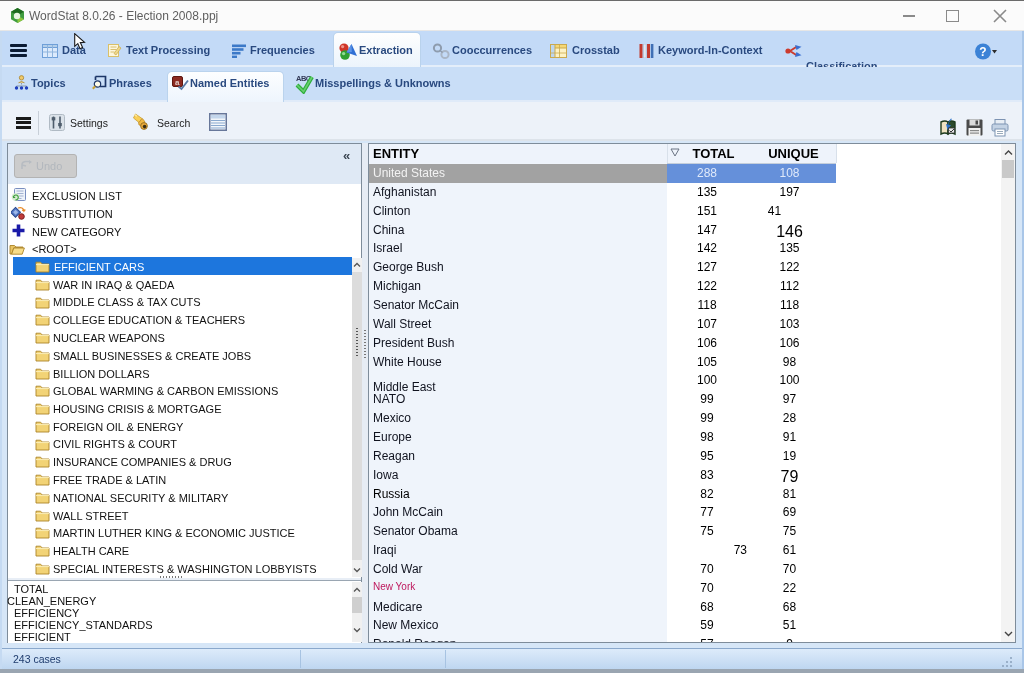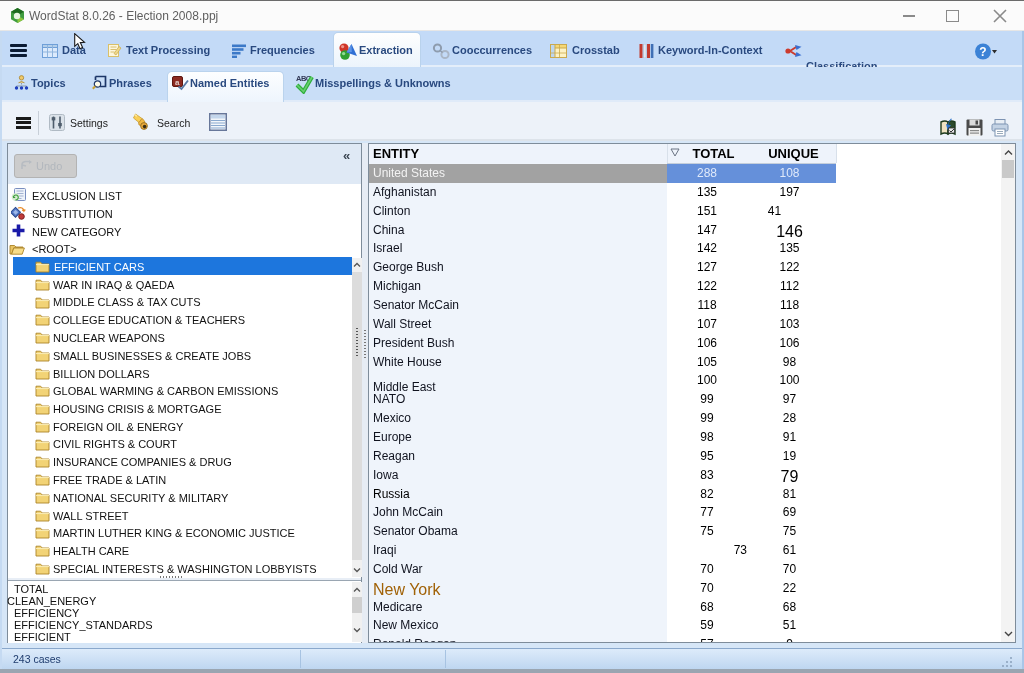--- a/index.html
+++ b/index.html
@@ -401,21 +401,21 @@
 <div class="ab" style="left:749px;top:505.3px;width:81px;text-align:center;font-size:12px;color:#000;">69</div>
 <div class="ab" style="left:373px;top:524.2px;font-size:12px;color:#10131f;">Senator Obama</div>
 <div class="ab" style="left:667px;top:524.2px;width:80px;text-align:center;font-size:12px;color:#000;">75</div>
 <div class="ab" style="left:749px;top:524.2px;width:81px;text-align:center;font-size:12px;color:#000;">75</div>
 <div class="ab" style="left:373px;top:543.0px;font-size:12px;color:#10131f;">Iraqi</div>
 <div class="ab" style="left:667px;top:543.0px;width:80px;text-align:right;font-size:12px;color:#000;">73</div>
 <div class="ab" style="left:749px;top:543.0px;width:81px;text-align:center;font-size:12px;color:#000;">61</div>
 <div class="ab" style="left:373px;top:561.9px;font-size:12px;color:#10131f;">Cold War</div>
 <div class="ab" style="left:667px;top:561.9px;width:80px;text-align:center;font-size:12px;color:#000;">70</div>
 <div class="ab" style="left:749px;top:561.9px;width:81px;text-align:center;font-size:12px;color:#000;">70</div>
-<div class="ab" style="left:373px;top:580.7px;font-size:16px;color:#a16207;text-align:center;">New York</div>
+<div class="ab" style="left:373px;top:580.7px;font-size:10px;color:#be185d;text-align:center;">New York</div>
 <div class="ab" style="left:667px;top:580.7px;width:80px;text-align:center;font-size:12px;color:#000;">70</div>
 <div class="ab" style="left:749px;top:580.7px;width:81px;text-align:center;font-size:12px;color:#000;">22</div>
 <div class="ab" style="left:373px;top:599.5px;font-size:12px;color:#10131f;">Medicare</div>
 <div class="ab" style="left:667px;top:599.5px;width:80px;text-align:center;font-size:12px;color:#000;">68</div>
 <div class="ab" style="left:749px;top:599.5px;width:81px;text-align:center;font-size:12px;color:#000;">68</div>
 <div class="ab" style="left:373px;top:618.4px;font-size:12px;color:#10131f;">New Mexico</div>
 <div class="ab" style="left:667px;top:618.4px;width:80px;text-align:center;font-size:12px;color:#000;">59</div>
 <div class="ab" style="left:749px;top:618.4px;width:81px;text-align:center;font-size:12px;color:#000;">51</div>
 <div class="ab" style="left:373px;top:637.2px;font-size:12px;color:#10131f;height:4.8px;overflow:hidden;">Ronald Reagan</div>
 <div class="ab" style="left:667px;top:637.2px;width:80px;text-align:center;font-size:12px;color:#000;height:4.8px;overflow:hidden;">57</div>

